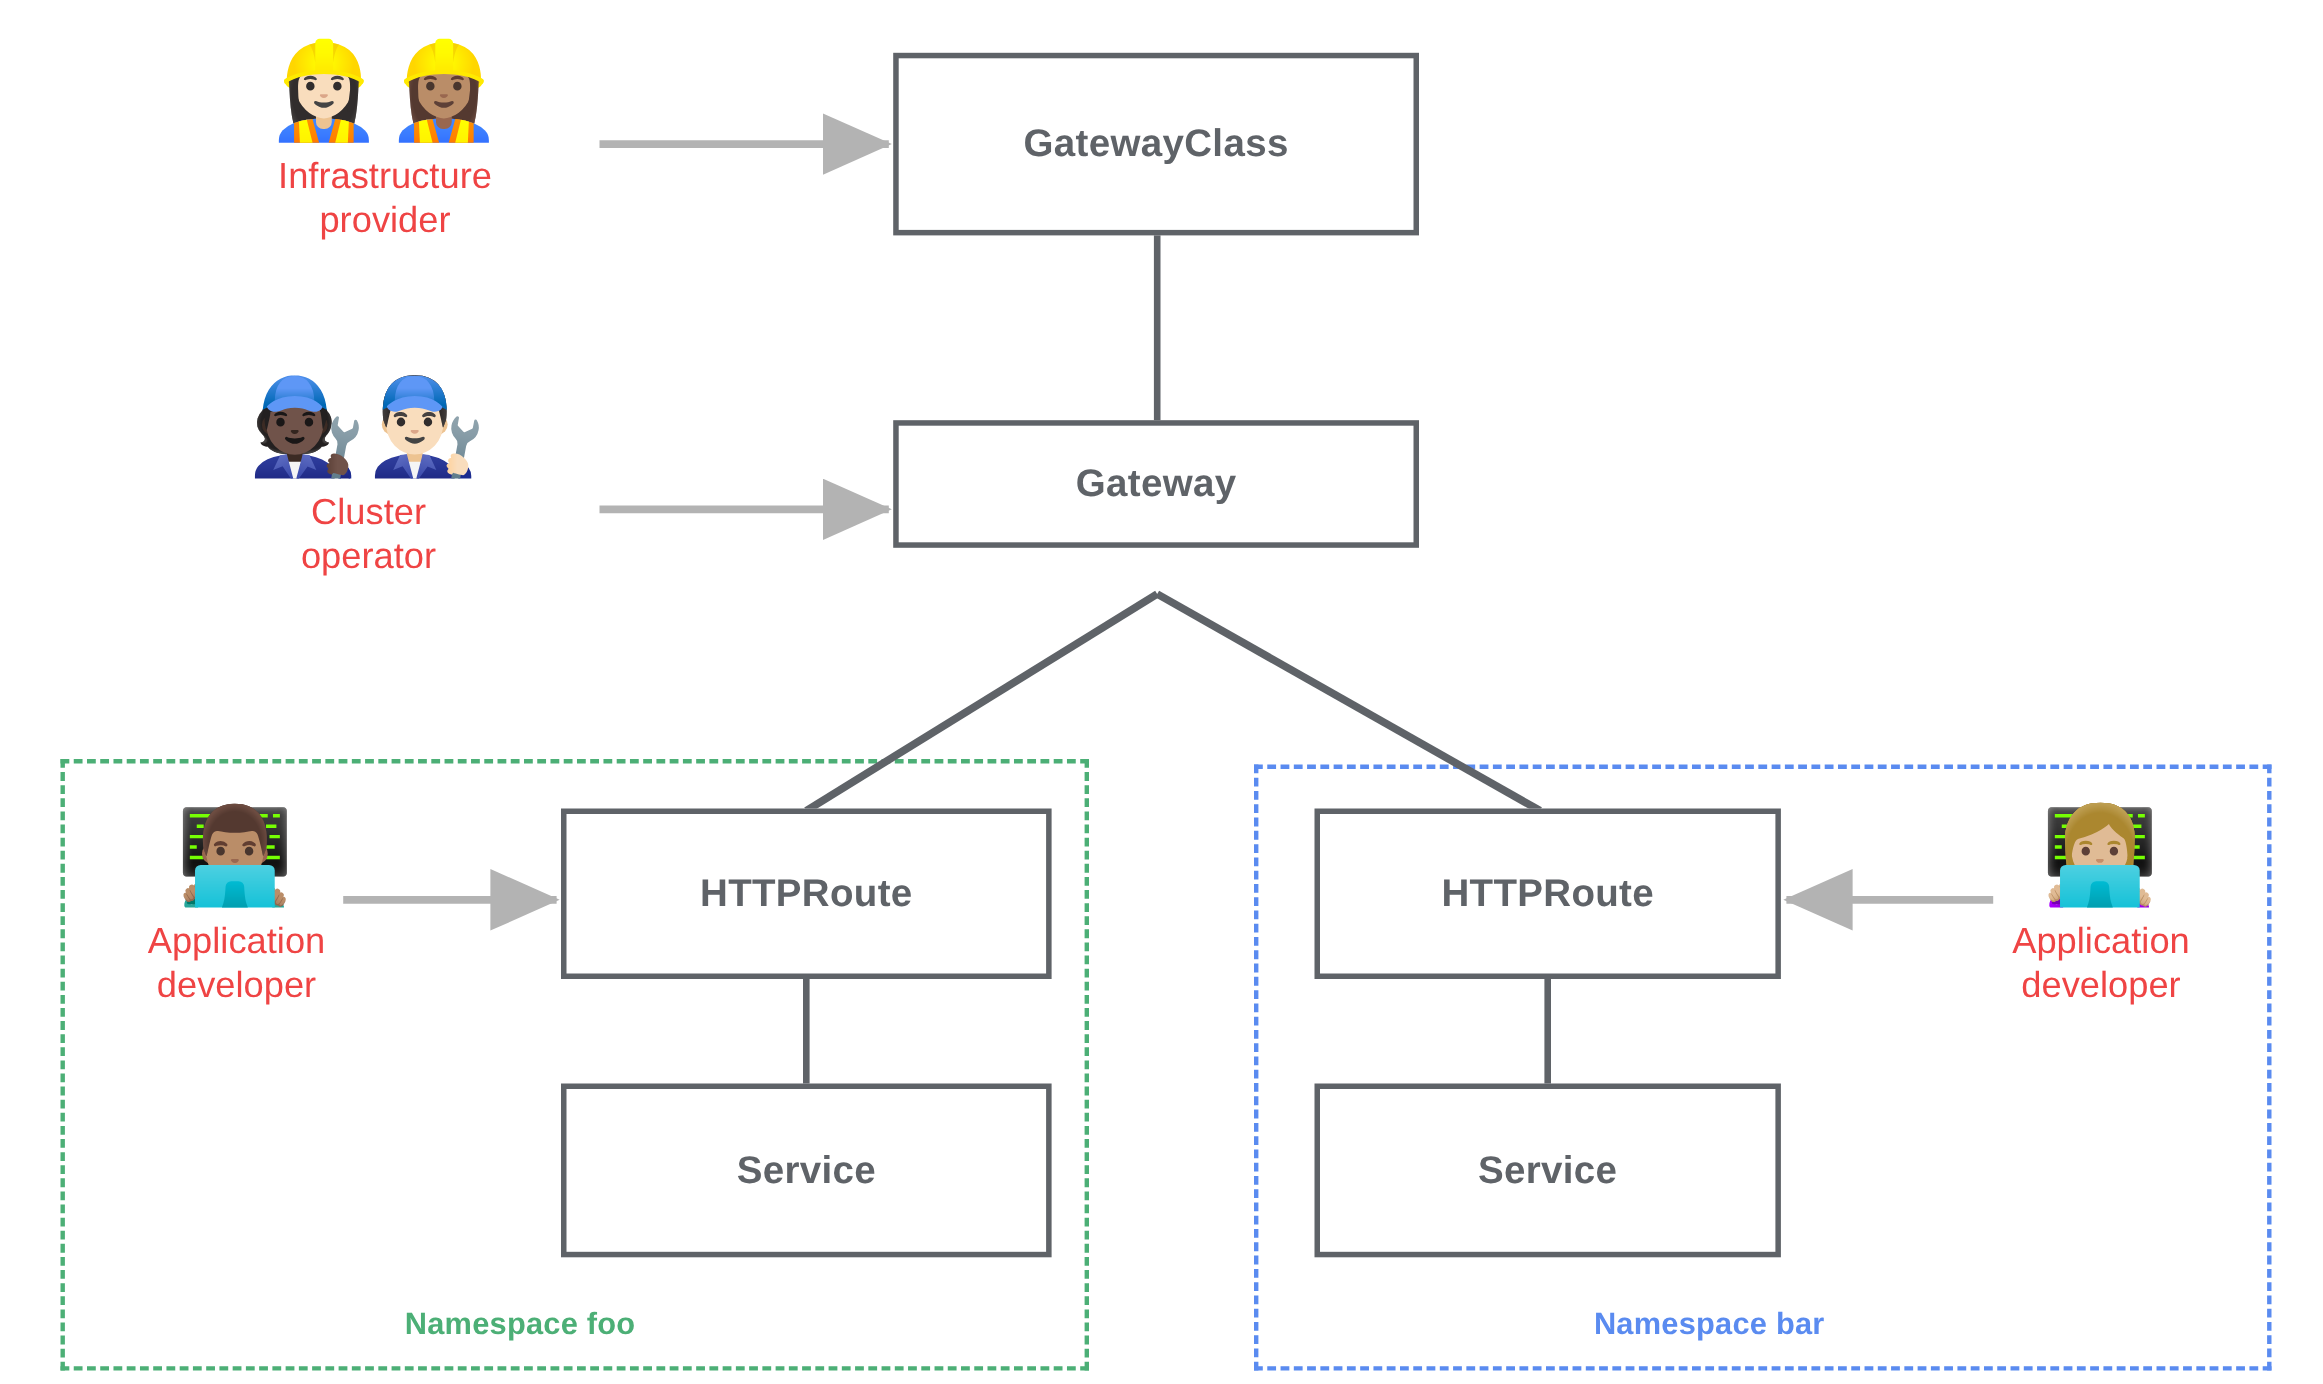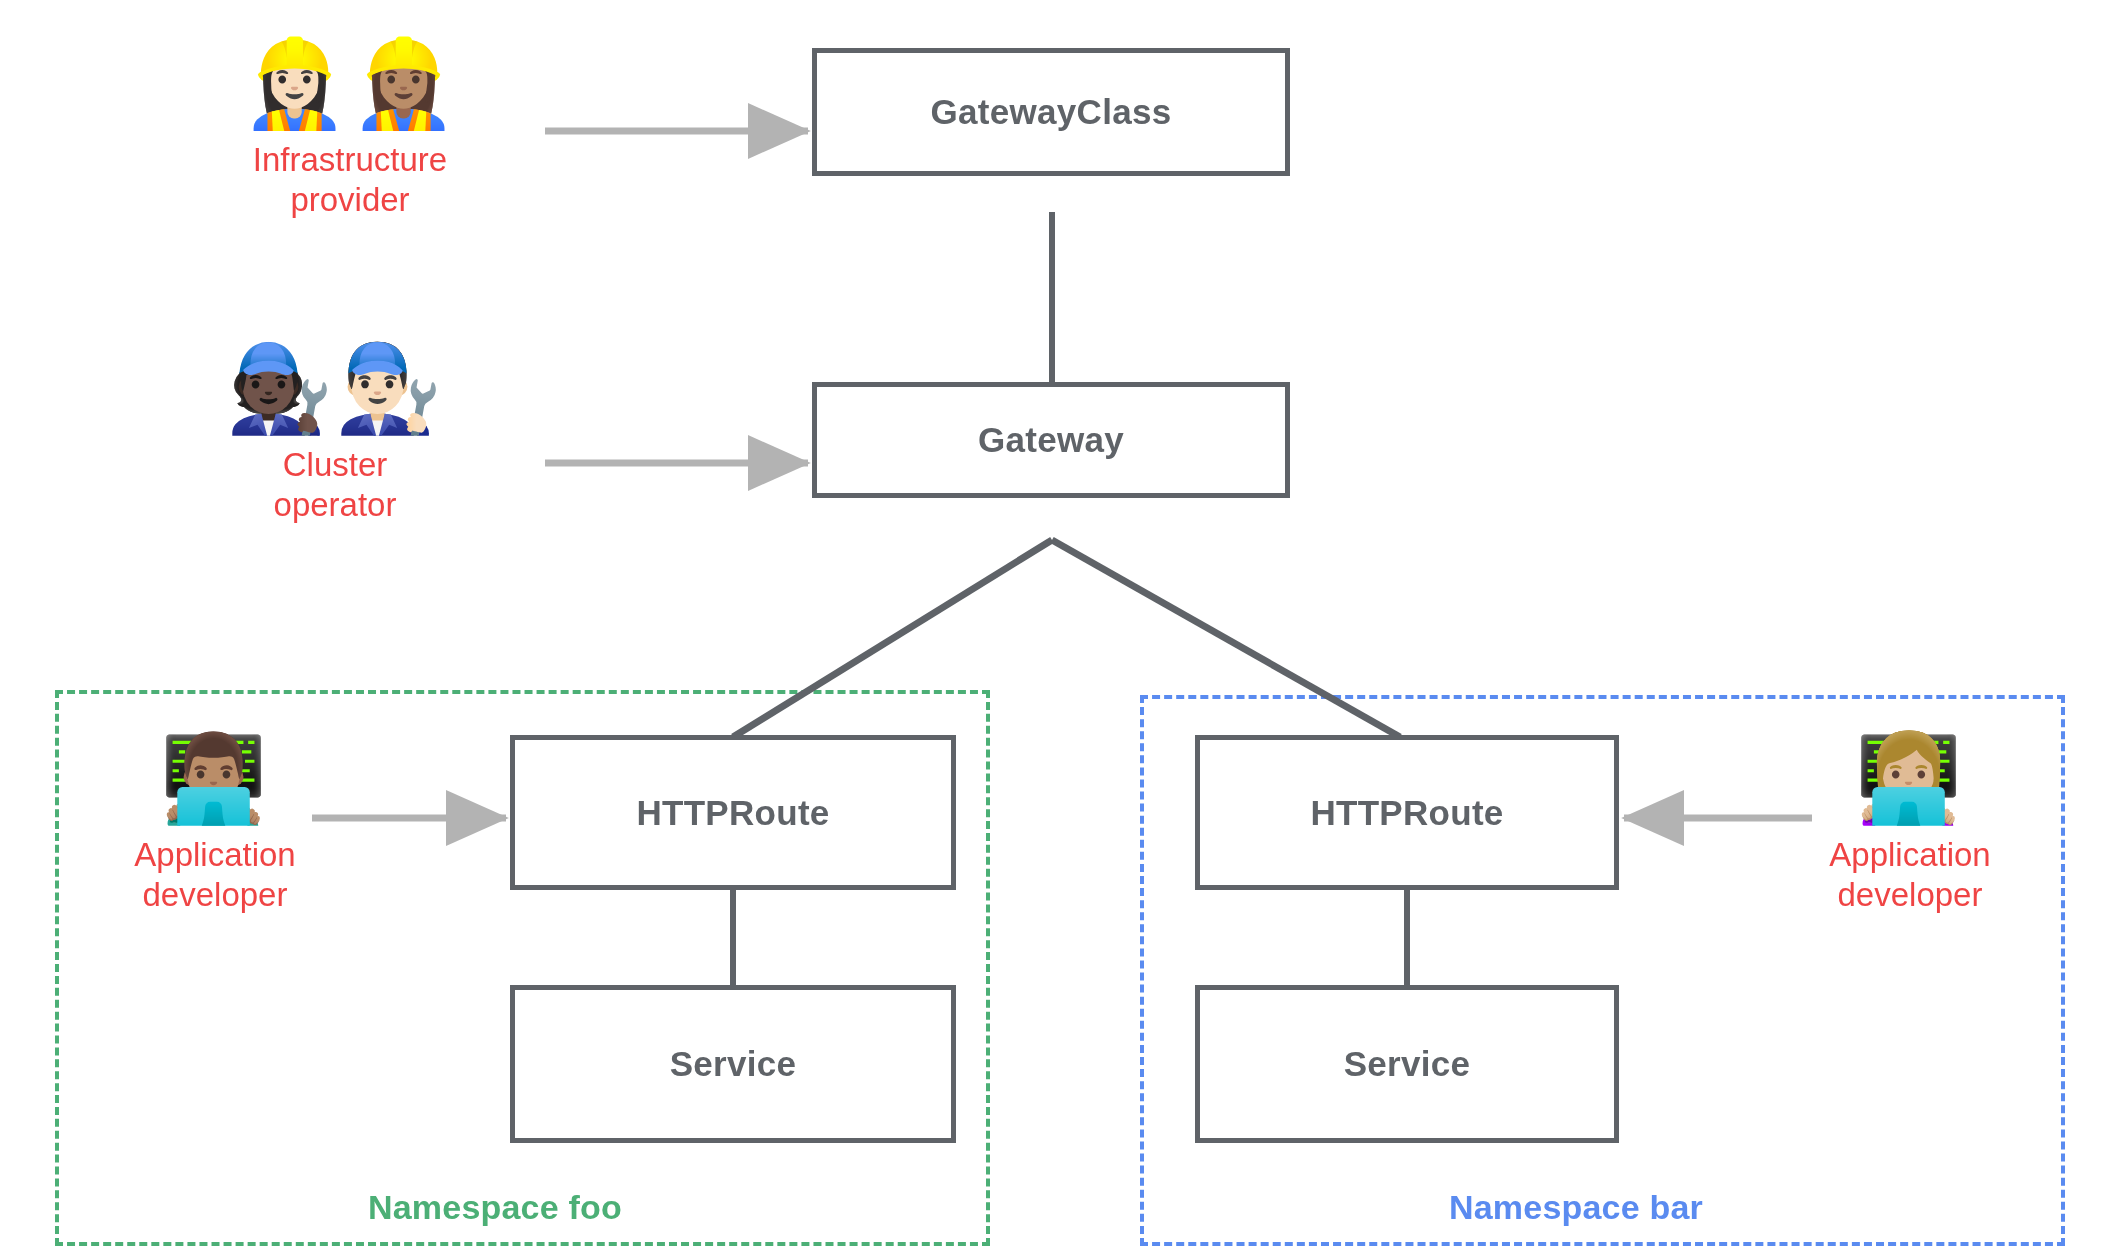--- a/index.html
+++ b/index.html
@@ -34,21 +34,21 @@
   }
   .ns-bar {
     left: 1140px;
     top: 695px;
     width: 925px;
     height: 551px;
     border: 4px dashed #5a8bf0;
   }
   .ns-label {
     position: absolute;
-    font-size: 34px;
+    font-size: 28px;
     font-weight: bold;
     letter-spacing: 0.2px;
     white-space: nowrap;
   }
   .ns-label-foo {
     left: 368px;
     top: 1188px;
     color: #4caf76;
   }
   .ns-label-bar {
@@ -65,21 +65,21 @@
     background: #ffffff;
     display: flex;
     align-items: center;
     justify-content: center;
     color: #5f6368;
     font-size: 35px;
     font-weight: bold;
     letter-spacing: 0.3px;
     z-index: 5;
   }
-  .node-gatewayclass { left: 812px; top: 48px;  width: 478px; height: 128px; }
+  .node-gatewayclass { left: 812px; top: 48px;  width: 478px; height: 166px; }
   .node-gateway      { left: 812px; top: 382px; width: 478px; height: 116px; }
   .node-httproute-foo{ left: 510px; top: 735px; width: 446px; height: 155px; }
   .node-service-foo  { left: 510px; top: 985px; width: 446px; height: 158px; }
   .node-httproute-bar{ left: 1195px;top: 735px; width: 424px; height: 155px; }
   .node-service-bar  { left: 1195px;top: 985px; width: 424px; height: 158px; }
 
   
   #lines {
     position: absolute;
     left: 0;

